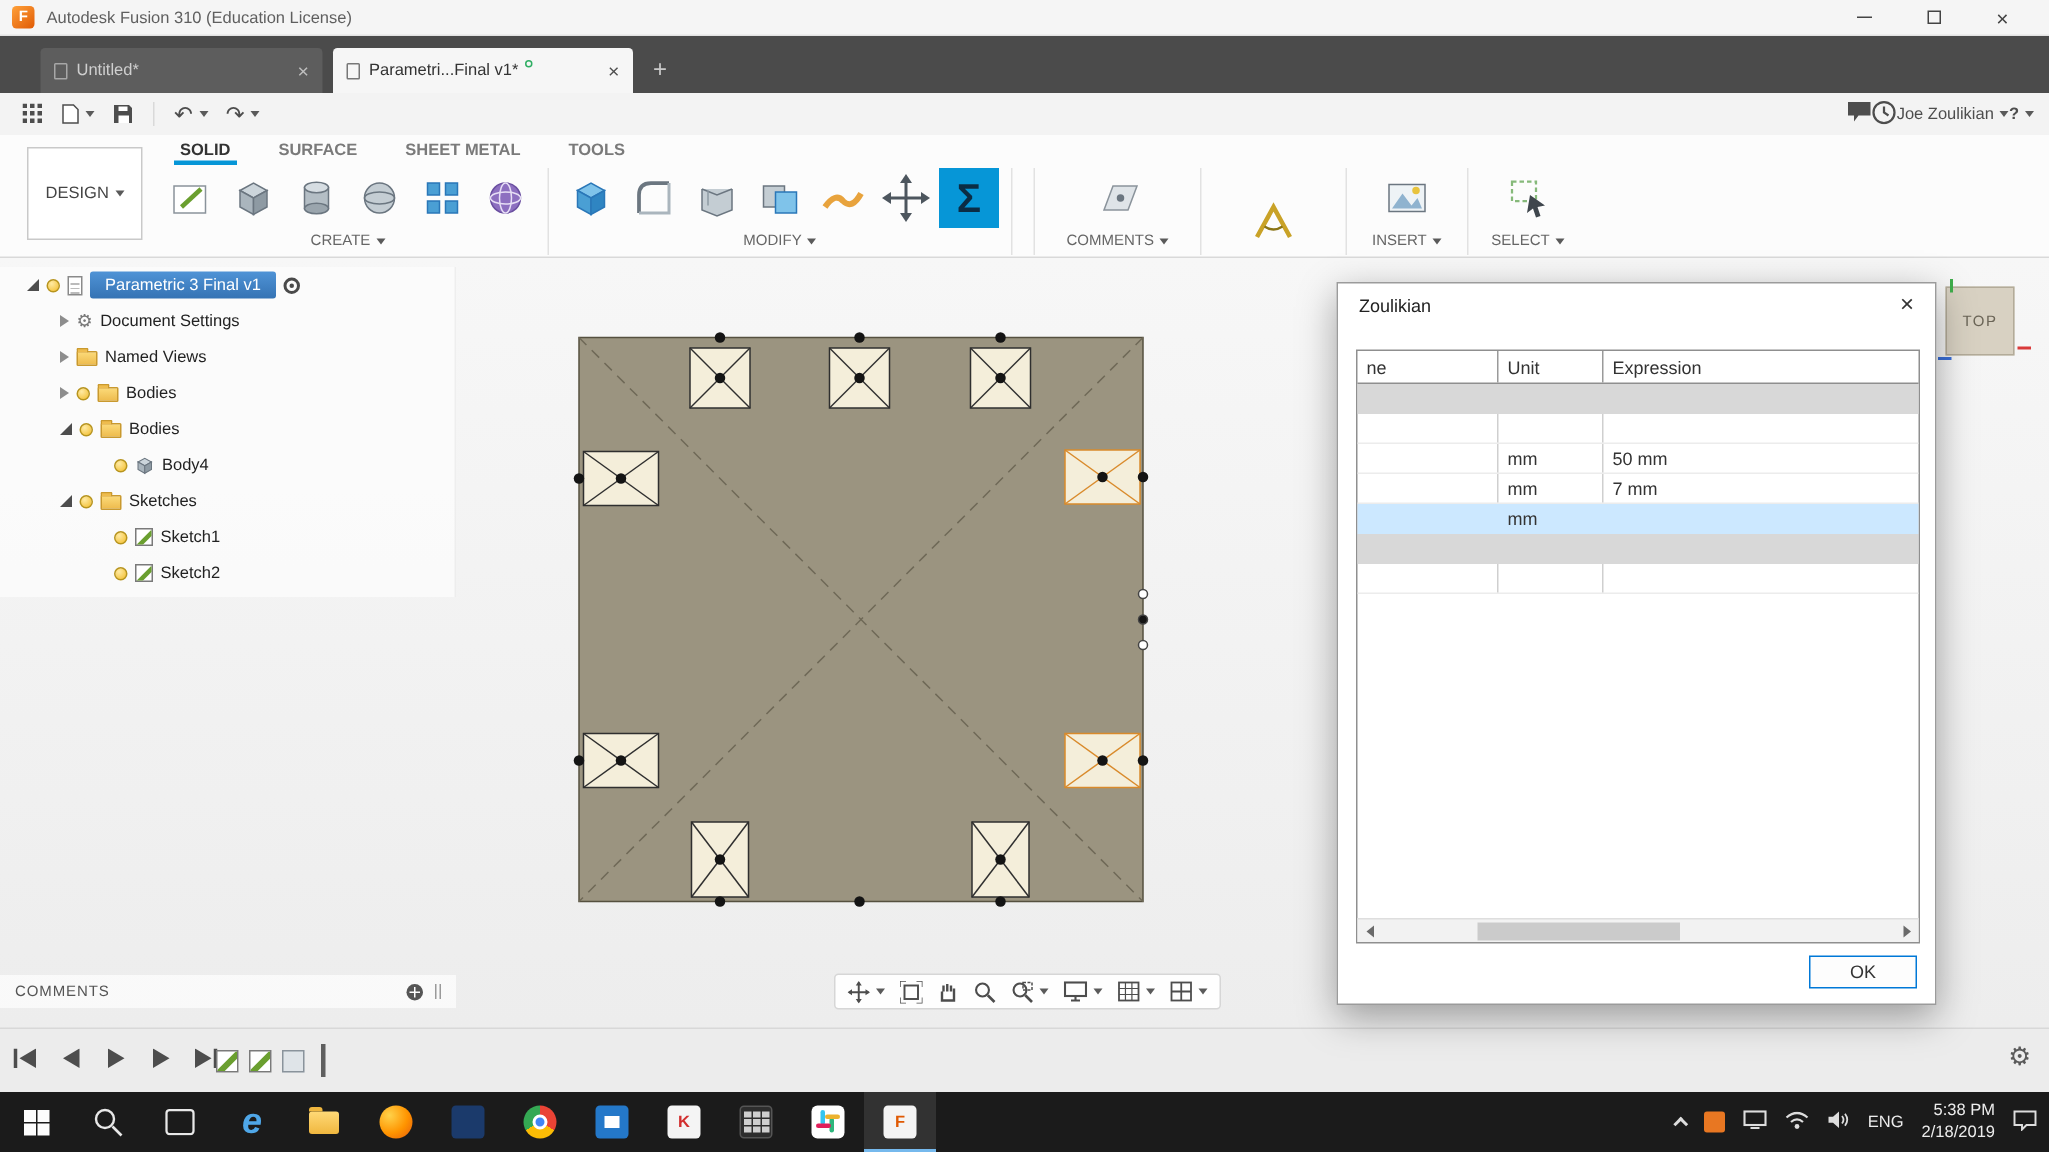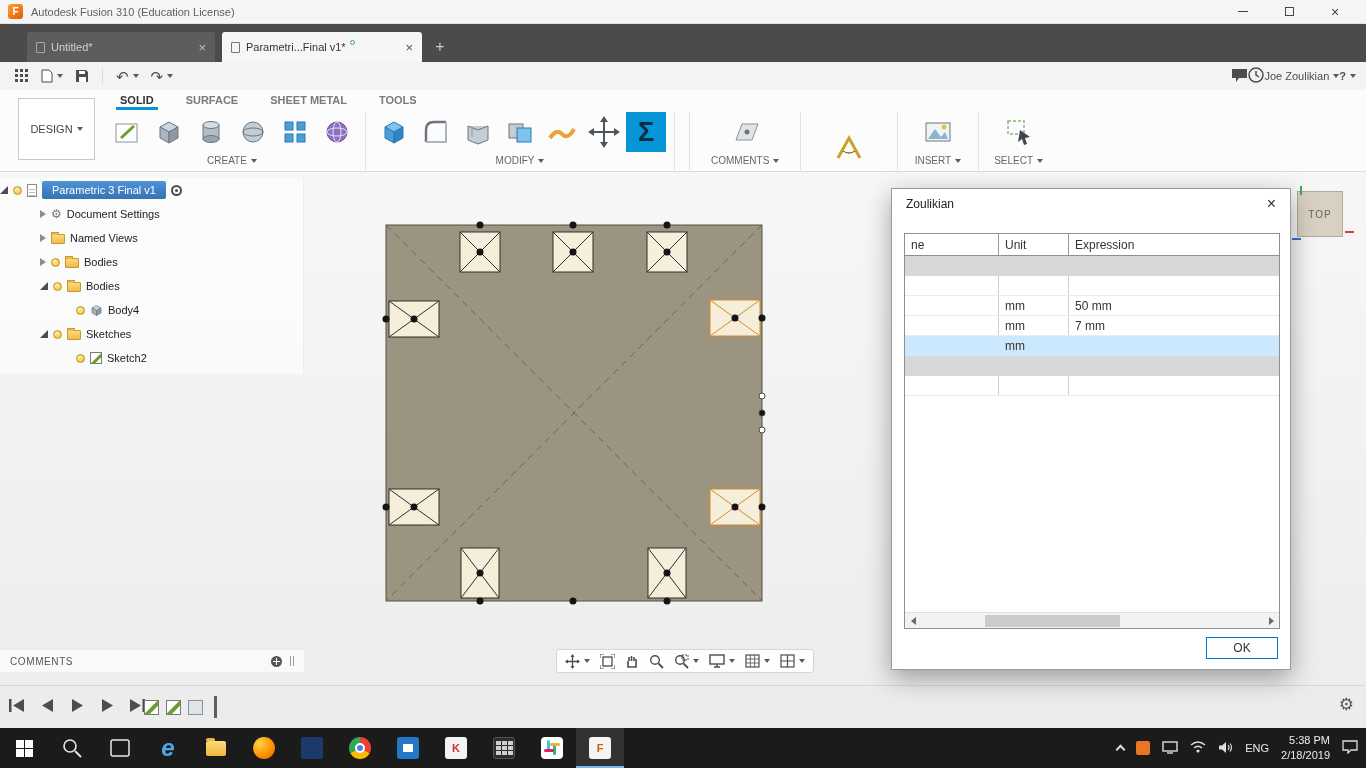--- a/index.html
+++ b/index.html
@@ -492,21 +492,21 @@
   </svg>
 
 <div class="a" id="viewcube">
     <span>TOP</span>
   </div>
 <div class="a axis" style="left:1300px;top:186px;width:2px;height:9px;background:#3fae4c"></div>
 <div class="a axis" style="left:1345px;top:231px;width:9px;height:2px;background:#d93a3a"></div>
 <div class="a axis" style="left:1292px;top:238px;width:9px;height:2px;background:#3a6fd9"></div>
 
 <div class="a" id="browser">
-  <div class="brow" style="">
+  <div class="brow" style="padding-left:18px">
     <span class="expo"></span>
     <span class="bulb"></span>
     <span class="docicon"></span>
     <span class="rootlabel">Parametric 3 Final v1</span>
     <span class="targeticon"></span>
   </div>
   <div class="brow" style="padding-left:40px">
     <span class="expc"></span>
     <span class="gearglyph">⚙</span>
     <span>Document Settings</span>
@@ -535,20 +535,25 @@
         <path d="M2 4 V9 L6.5 11.5 V6.5 Z" fill="#aab5bd" stroke="#6b7680" stroke-width=".7"></path>
         <path d="M11 4 V9 L6.5 11.5 V6.5 Z" fill="#8e9aa3" stroke="#6b7680" stroke-width=".7"></path>
       </svg>
     <span>Body4</span>
   </div>
   <div class="brow" style="padding-left:40px">
     <span class="expo"></span>
     <span class="bulb"></span>
     <span class="folder"></span>
     <span>Sketches</span>
+  </div>
+  <div class="brow" style="padding-left:76px">
+    <span class="bulb"></span>
+    <span class="skicon"></span>
+    <span>Sketch1</span>
   </div>
   <div class="brow" style="padding-left:76px">
     <span class="bulb"></span>
     <span class="skicon"></span>
     <span>Sketch2</span>
   </div>
 </div>
 
 <div class="a" id="comments">
   <span>COMMENTS</span>

